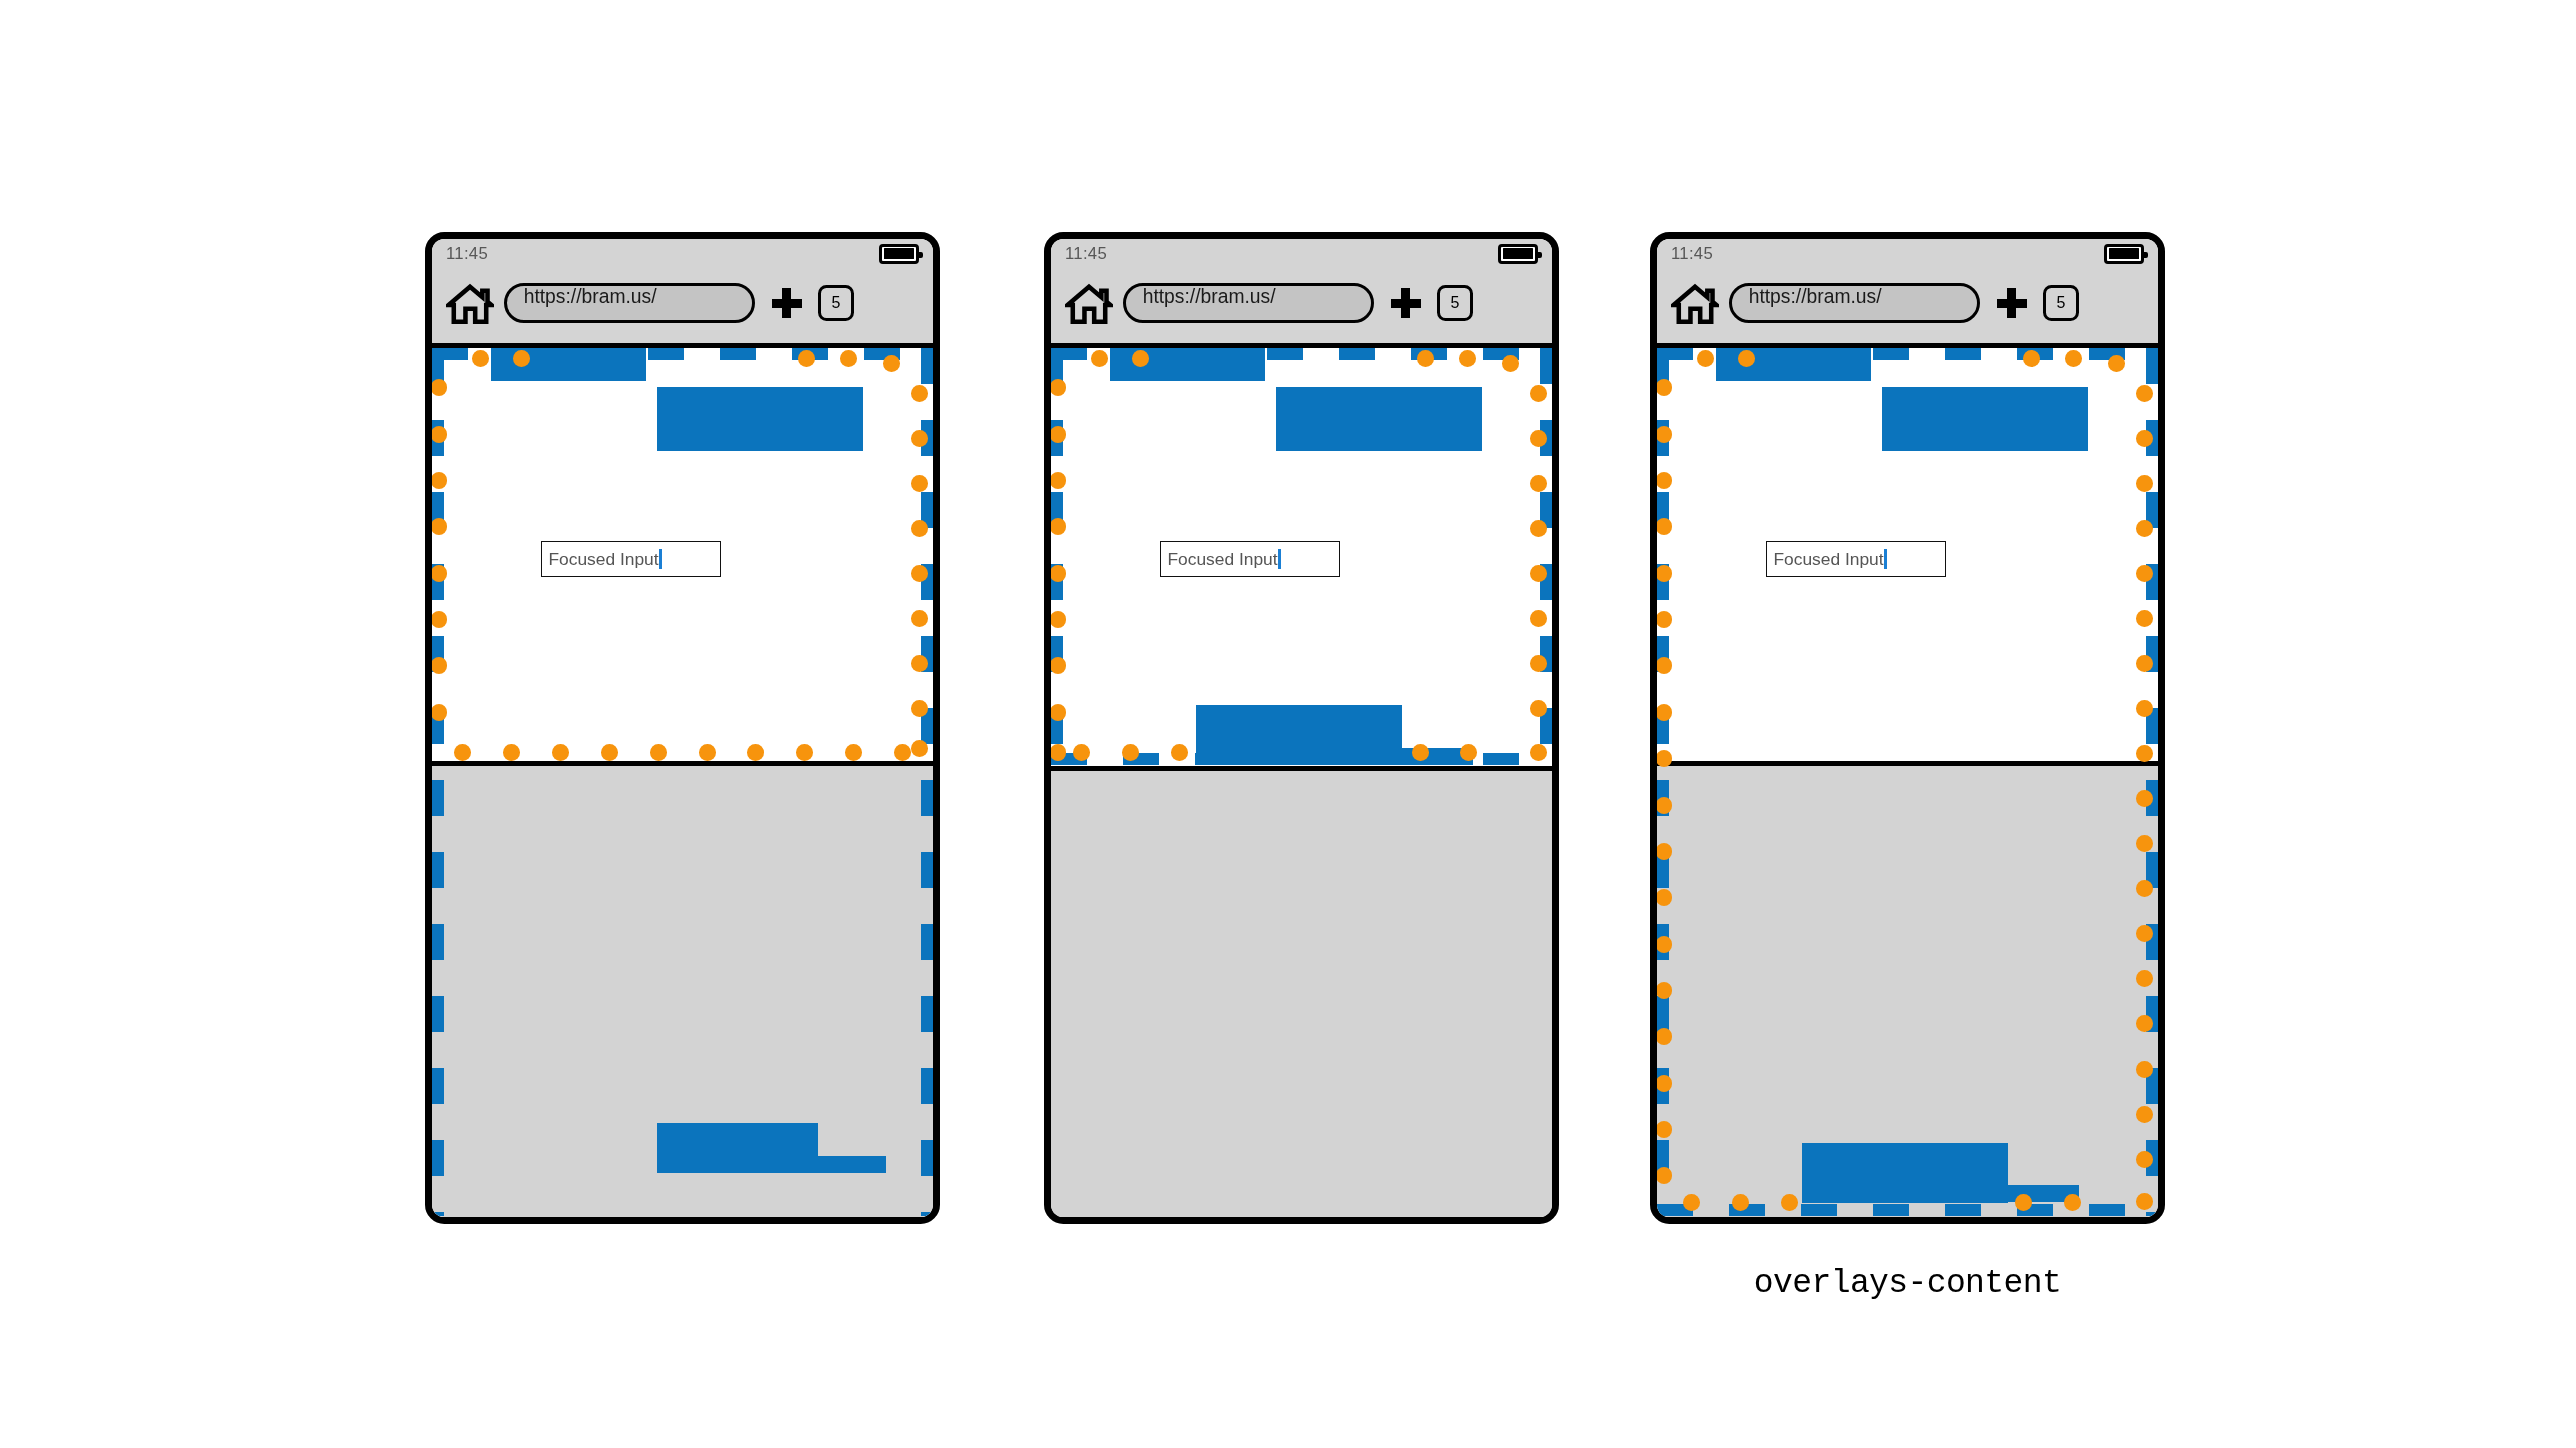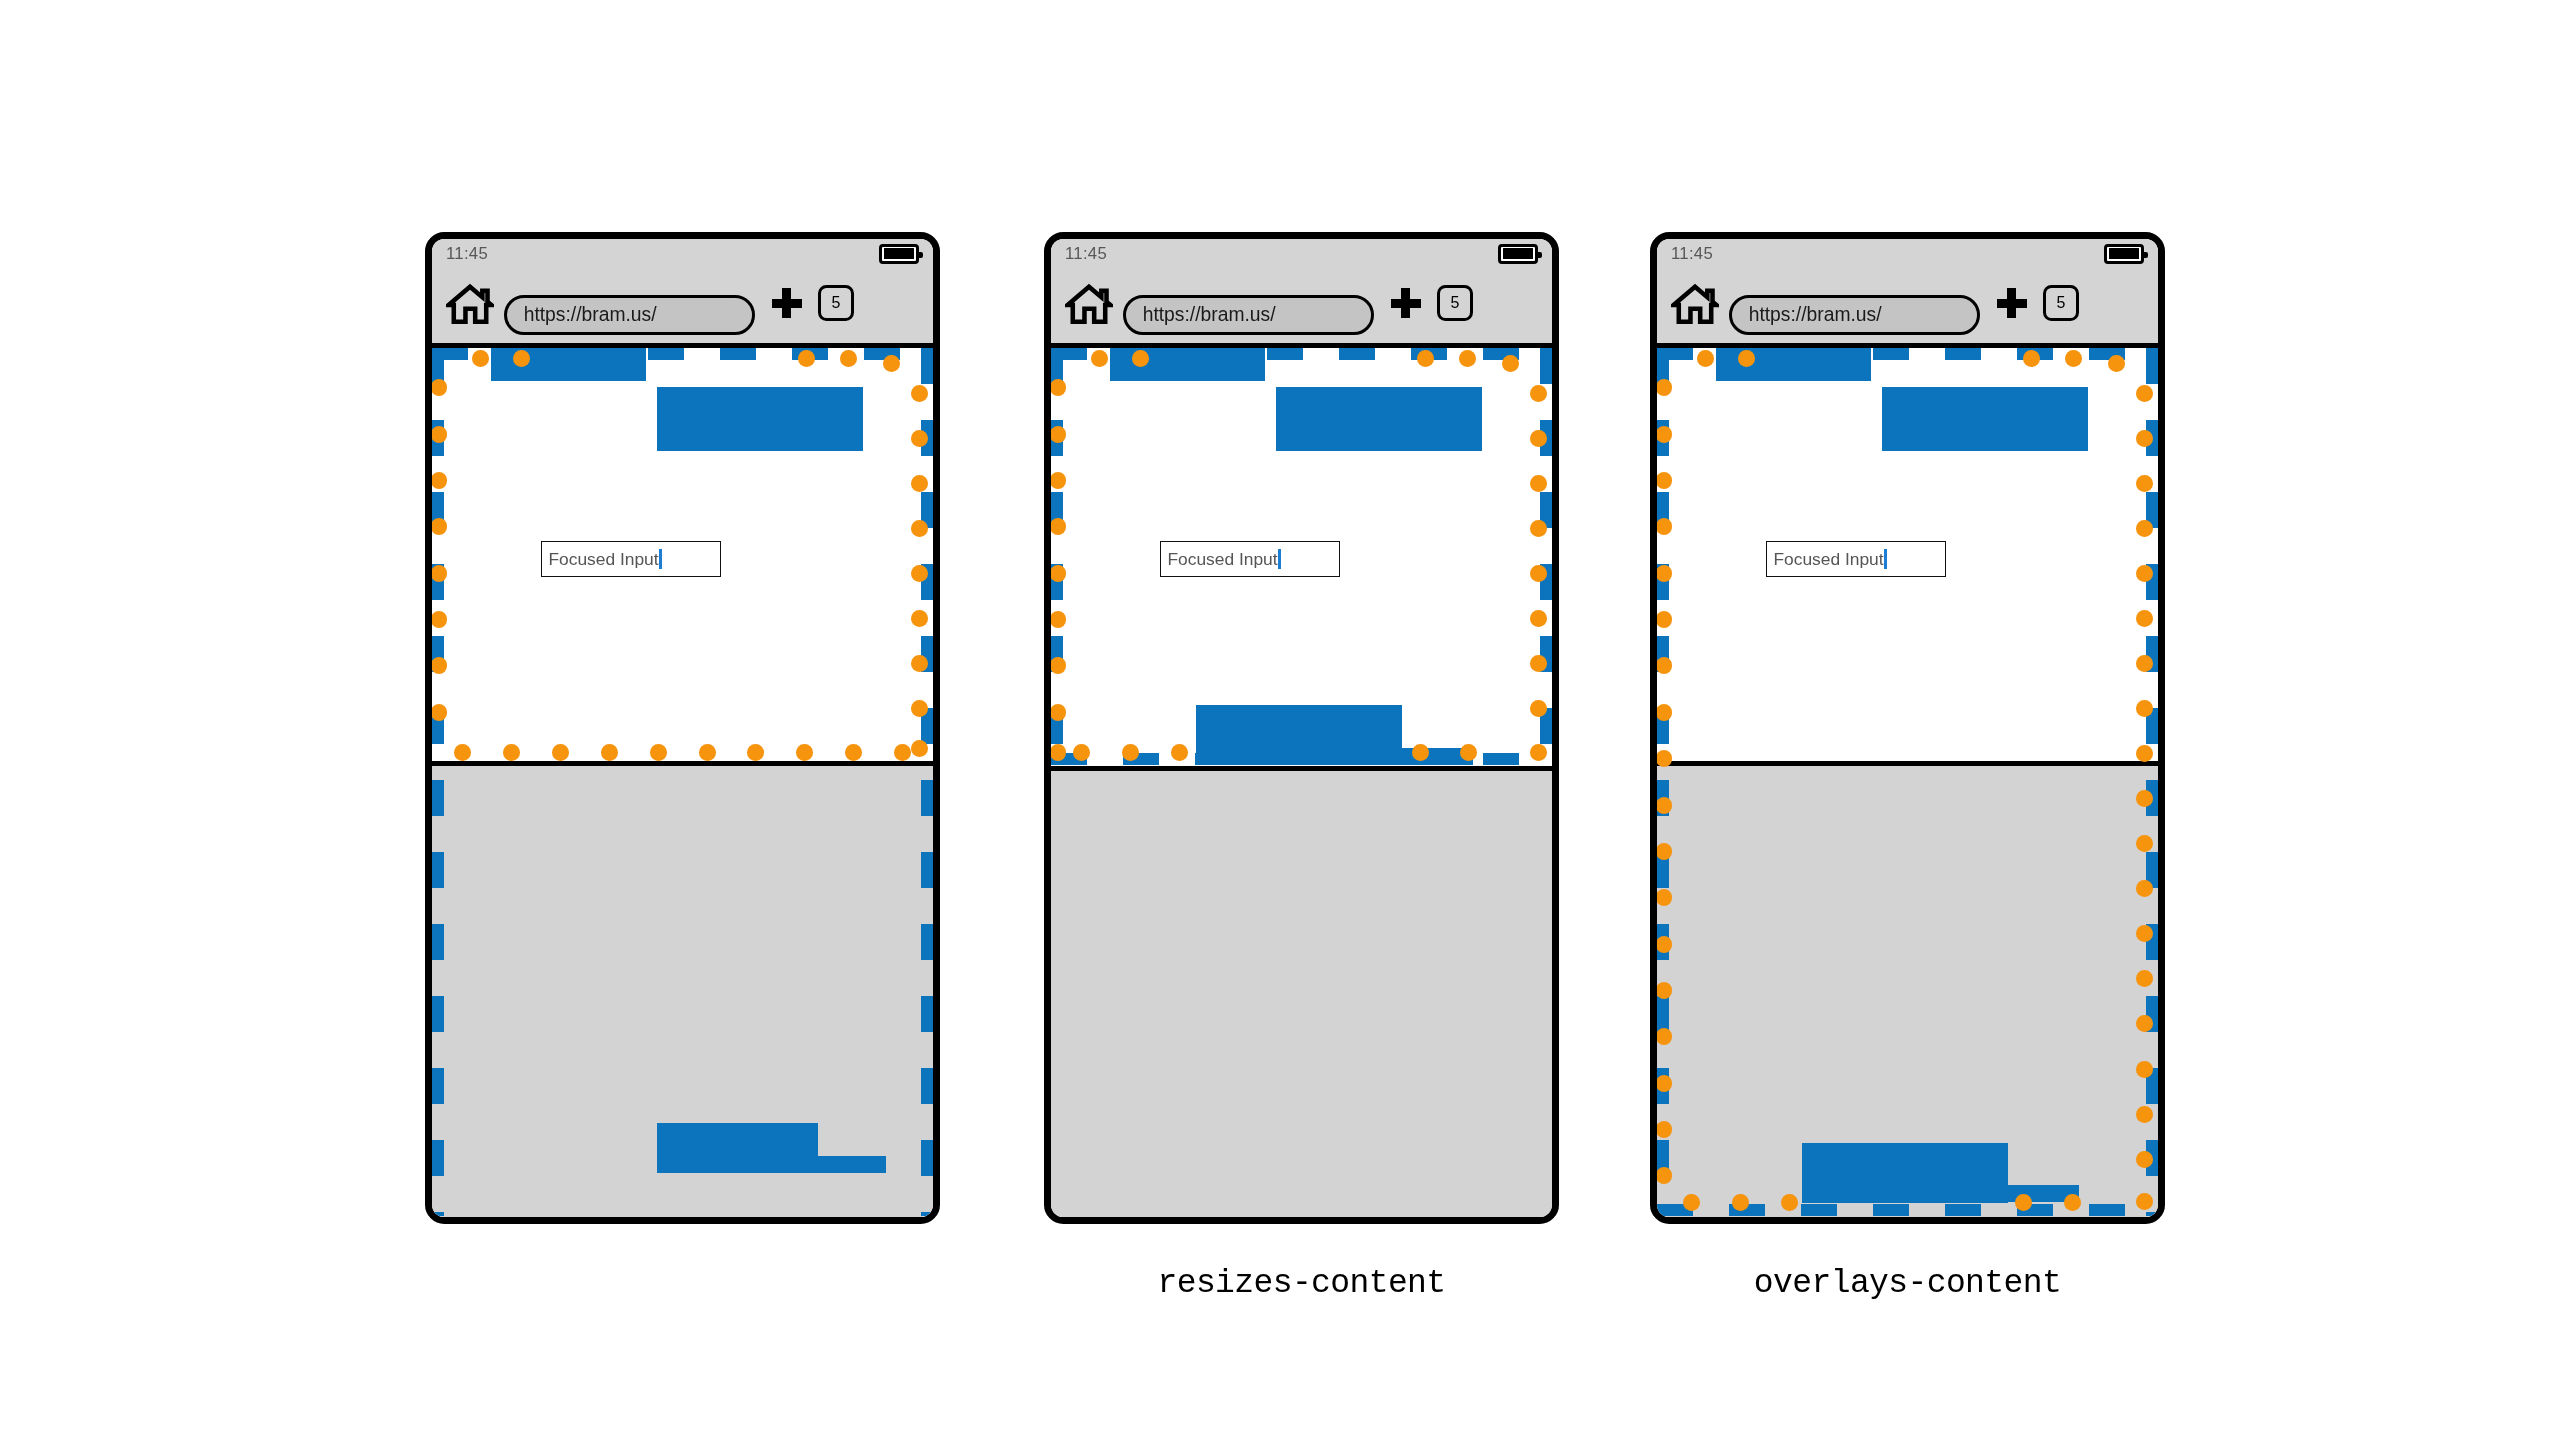--- a/index.html
+++ b/index.html
@@ -28,21 +28,21 @@
            background:#fff;}
   .battery::before{content:"";position:absolute;left:1.9px;top:1.9px;right:1.9px;bottom:1.9px;
            background:#000;border-radius:0.6px;}
   .battery::after{content:"";position:absolute;right:-7px;top:5.2px;width:3.9px;height:6.4px;
            background:#000;border-radius:0 1.9px 1.9px 0;}
 
   .toolbar{position:absolute;left:0;top:30px;width:100%;height:74px;}
   .home-icon{position:absolute;left:14px;top:10.3px;width:48px;height:48px;}
   .urlpill{position:absolute;left:72px;top:14px;width:251px;height:40px;
            background:#c4c4c4;border:3.2px solid #000;border-radius:22px;
-           box-sizing:border-box;display:flex;align-items:center;margin-top:12px;}
+           box-sizing:border-box;display:flex;align-items:flex-start;}
   .urltext{padding-left:16.7px;font-size:19.3px;color:#1a1a1a;
            font-family:"Liberation Sans",sans-serif;white-space:nowrap;}
   .plusbtn{position:absolute;left:340px;top:19.3px;width:30px;height:30px;}
   .plusbtn::before{content:"";position:absolute;left:0;top:10.3px;width:30px;height:9px;background:#000;}
   .plusbtn::after{content:"";position:absolute;left:10.3px;top:0;width:9px;height:30px;background:#000;}
   .tabbtn{position:absolute;left:386px;top:15.5px;width:36px;height:36px;
           border:3.2px solid #000;border-radius:8.4px;box-sizing:border-box;
           display:flex;align-items:center;justify-content:center;
           font-size:16px;color:#000;font-family:"Liberation Sans",sans-serif;}
 
@@ -342,17 +342,16 @@
       <div class="dot" style="left:479px;top:954px;"></div>
 
       <div class="dot" style="left:26px;top:955px;"></div>
       <div class="dot" style="left:75px;top:955px;"></div>
       <div class="dot" style="left:124px;top:955px;"></div>
       <div class="dot" style="left:358px;top:955px;"></div>
       <div class="dot" style="left:407px;top:955px;"></div>
     </div>
   </div>
 
-  <div class="caption c2">resizes-content</div>
   <div class="caption c3">overlays-content</div>
 
 </div>
 
 
 </body></html>

